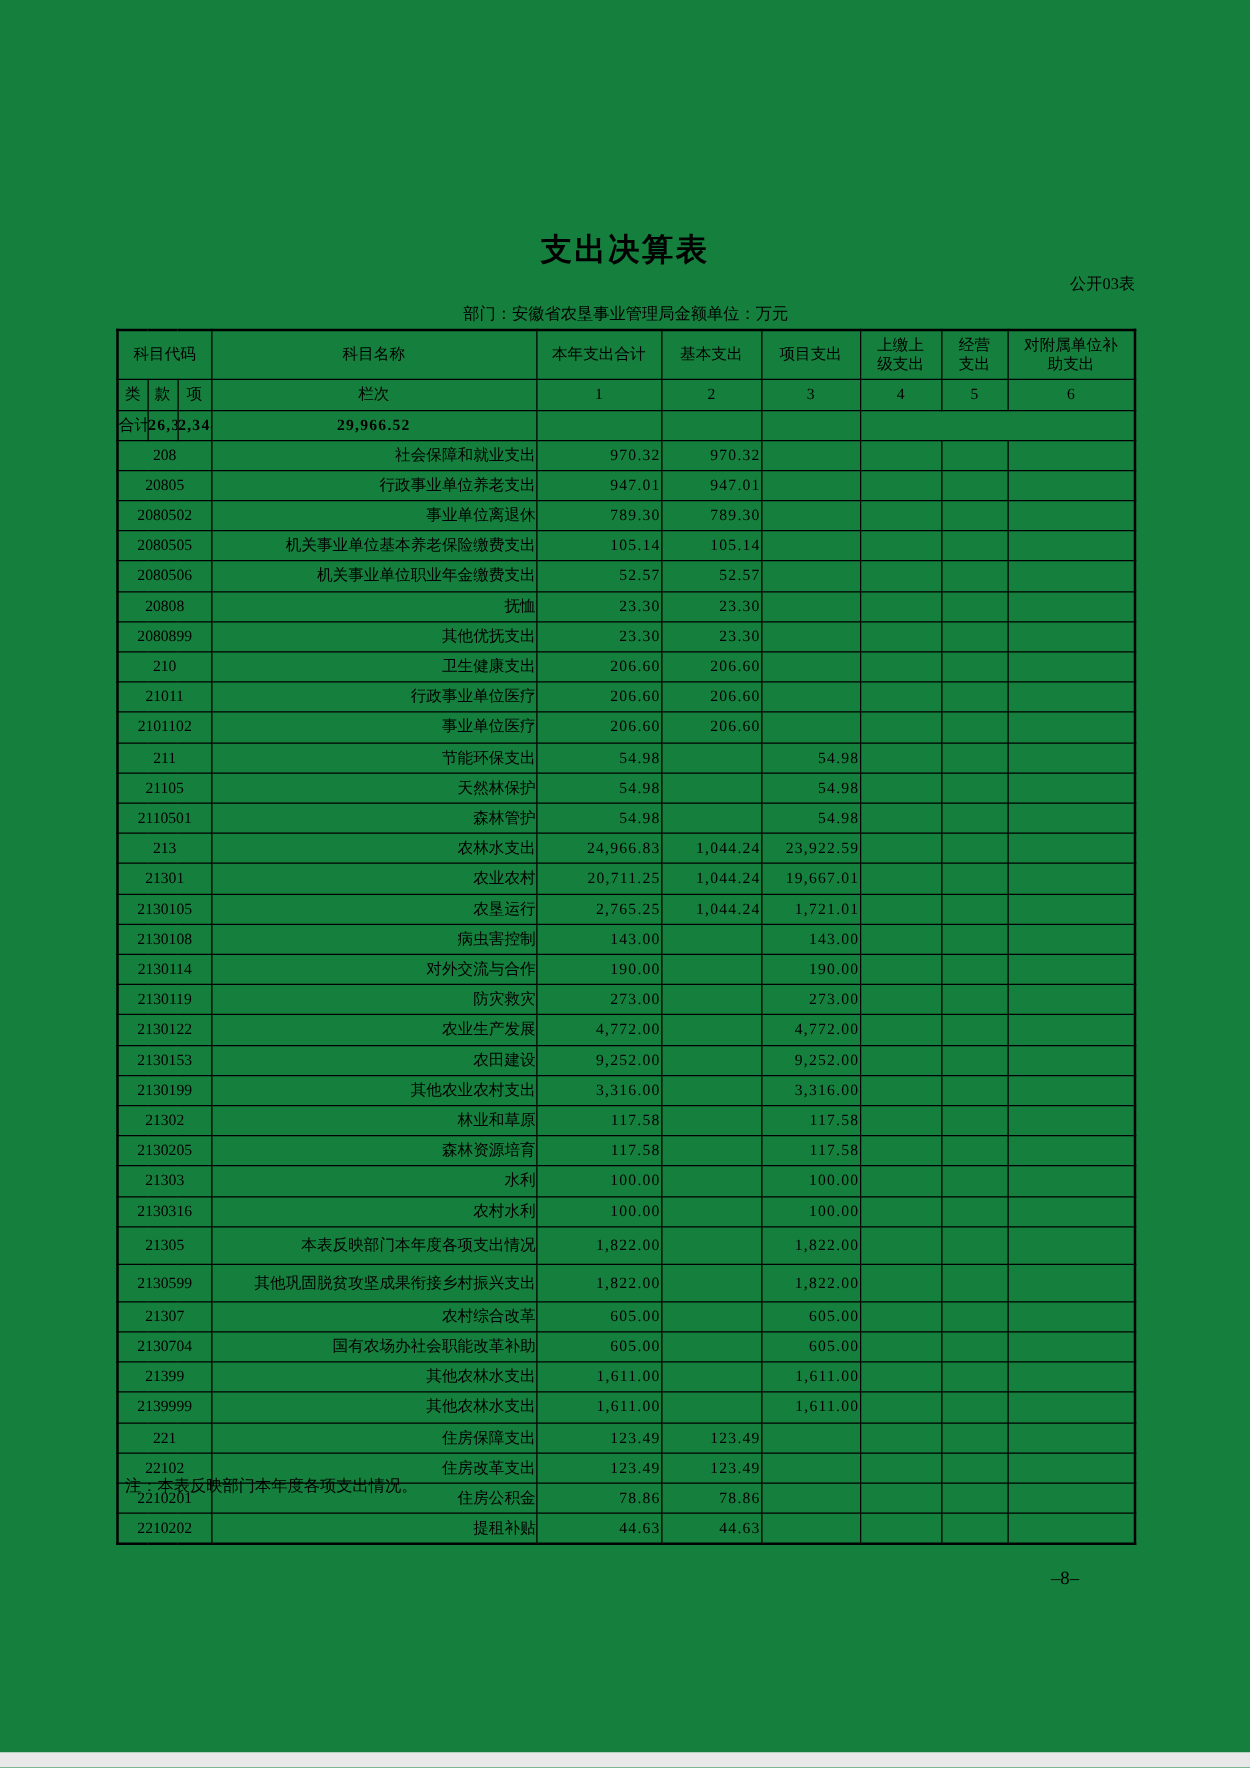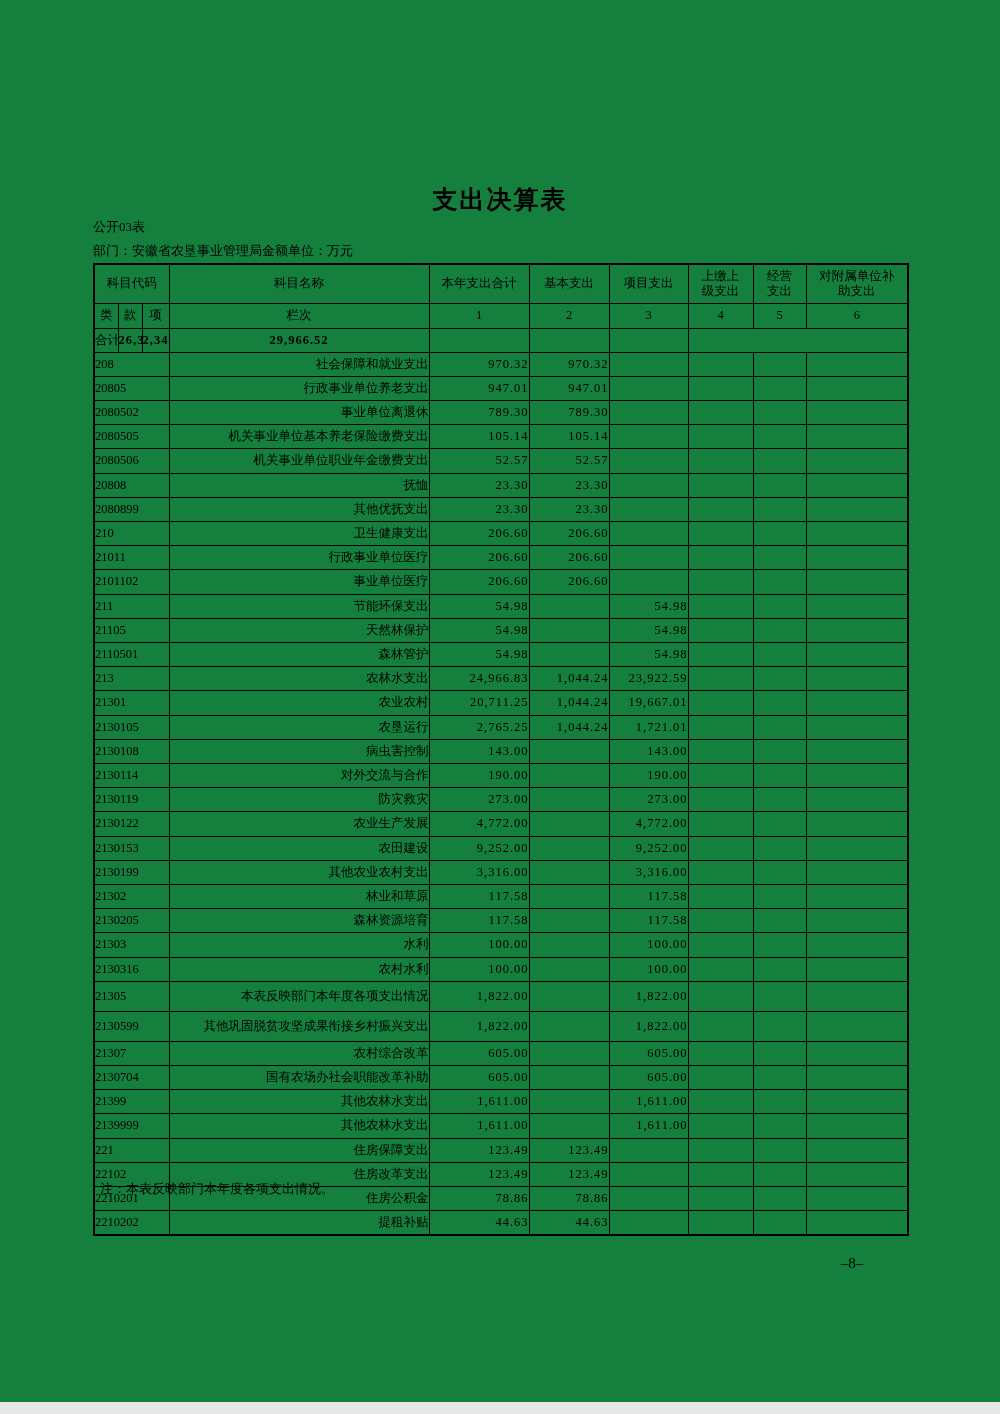--- a/index.html
+++ b/index.html
@@ -23,30 +23,30 @@
     font-family: "Liberation Sans", "DejaVu Sans", sans-serif;
     font-weight: 700;
     font-size: 25px;
     letter-spacing: 2px;
   }
   .form-label {
     position: absolute;
     top: 218px;
     left: 93px;
     width: 815px;
-    text-align: left;
+    text-align: right;
     font-size: 13px;
   }
   .meta-row {
     position: absolute;
     top: 242px;
     left: 93px;
     width: 815px;
     display: flex;
-    justify-content: flex-start;
+    justify-content: center;
     font-size: 13px;
   }
   table.report {
     position: absolute;
     left: 93px;
     top: 263px;
     width: 815px;
     table-layout: fixed;
     border-collapse: collapse;
     border: 2px solid #000;
@@ -62,21 +62,21 @@
   }
   thead tr.head-main { height: 39px; }
   thead tr.head-main th { text-align: center; white-space: pre-line; line-height: 15px; }
   thead tr.head-cols { height: 25px; }
   thead tr.head-cols th { text-align: center; }
   tbody tr.total-row { height: 24px; }
   tbody tr.total-row td { text-align: center; }
   tbody tr.total-row td.num { font-weight: 700; }
   tbody tr.data { height: 23.2px; line-height: 23.2px; }
   tbody tr.data.tall { height: 29px; line-height: 29px; }
-  td.code { text-align: left; padding-left: 7px; font-family: Liberation Serif, serif; }
+  td.code { text-align: center; padding-left: 7px; font-family: Liberation Serif, serif; }
   td.name { text-align: right; padding-left: 8px; }
   td.num  { text-align: right; padding-right: 9px; letter-spacing: 1px; }
   .note {
     position: absolute;
     left: 100px;
     top: 1180px;
     font-size: 13px;
   }
   .page-number {
     position: absolute;

